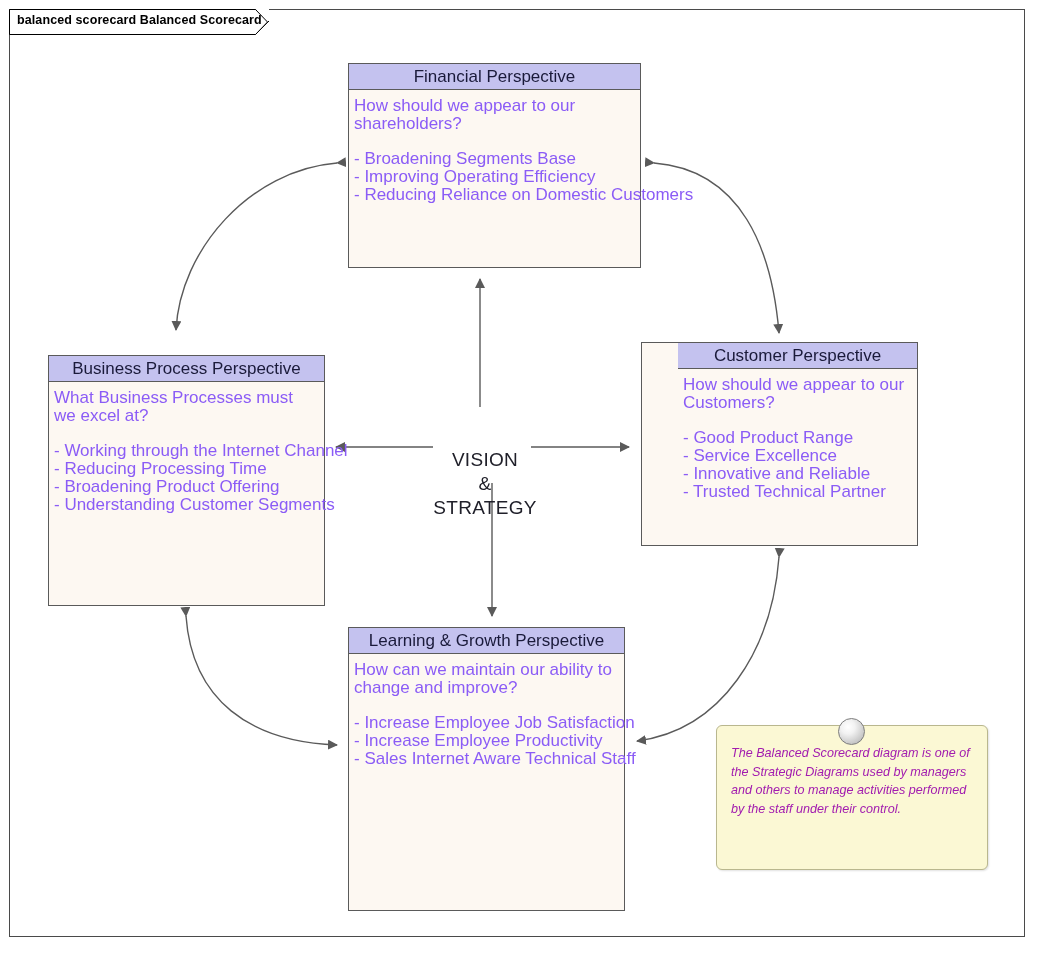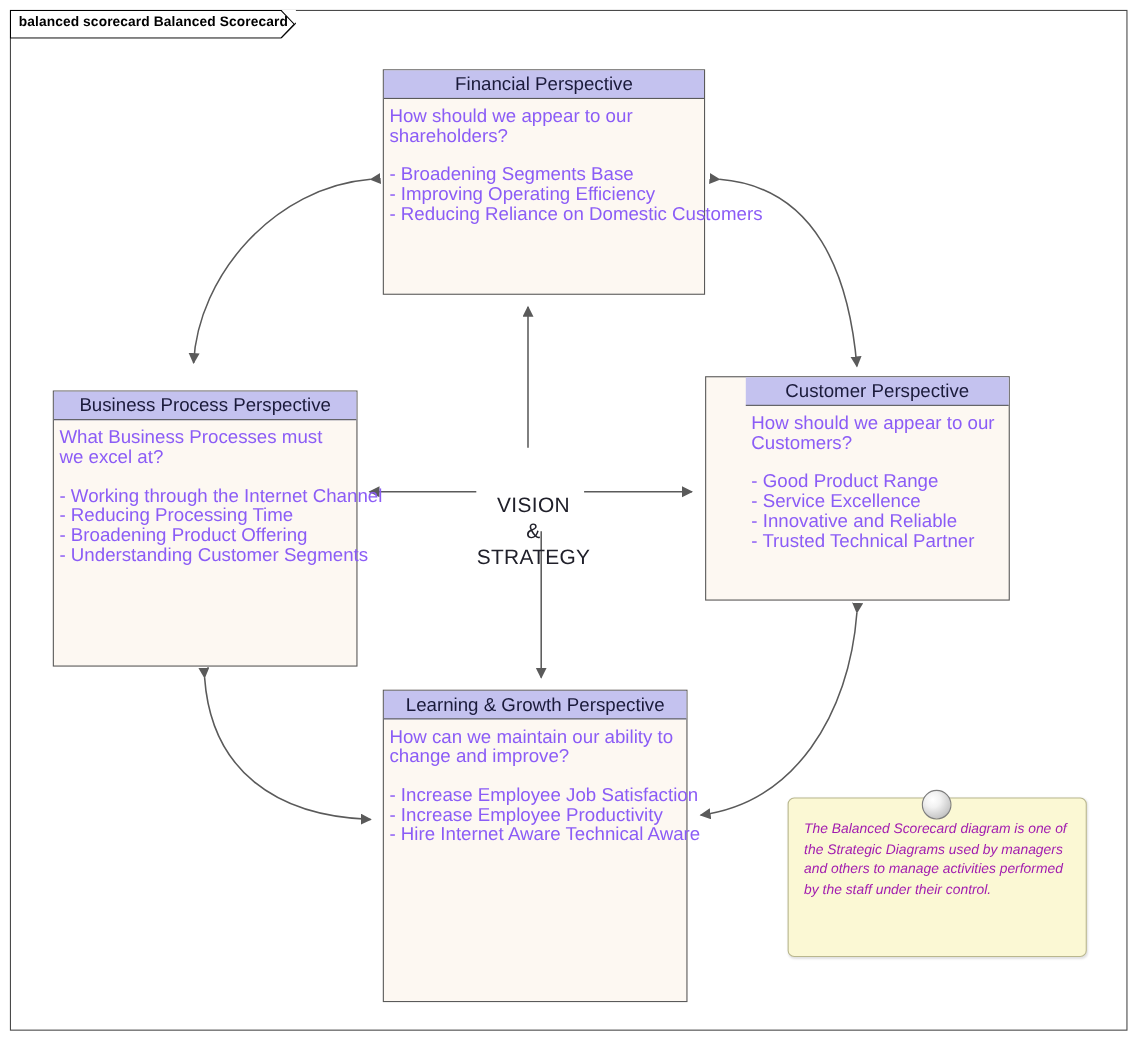--- a/index.html
+++ b/index.html
@@ -262,21 +262,21 @@
   <div class="pbox" style="left:348px; top:627px; width:277px; height:284px;">
     <div class="pbox-header">
       <span>Learning &amp; Growth Perspective</span>
     </div>
     <div class="pbox-body">
       <div class="pbox-question">How can we maintain our ability to change and improve?</div>
       <div class="spacer-line"></div>
       <ul class="pbox-list">
         <li>- Increase Employee Job Satisfaction</li>
         <li>- Increase Employee Productivity</li>
-        <li>- Hire Internet Aware Technical Aware</li>
+        <li>- Sales Internet Aware Technical Staff</li>
       </ul>
     </div>
   </div>
 
   <div class="vision">
     <div>VISION</div>
     <div>&amp;</div>
     <div>STRATEGY</div>
   </div>
 

